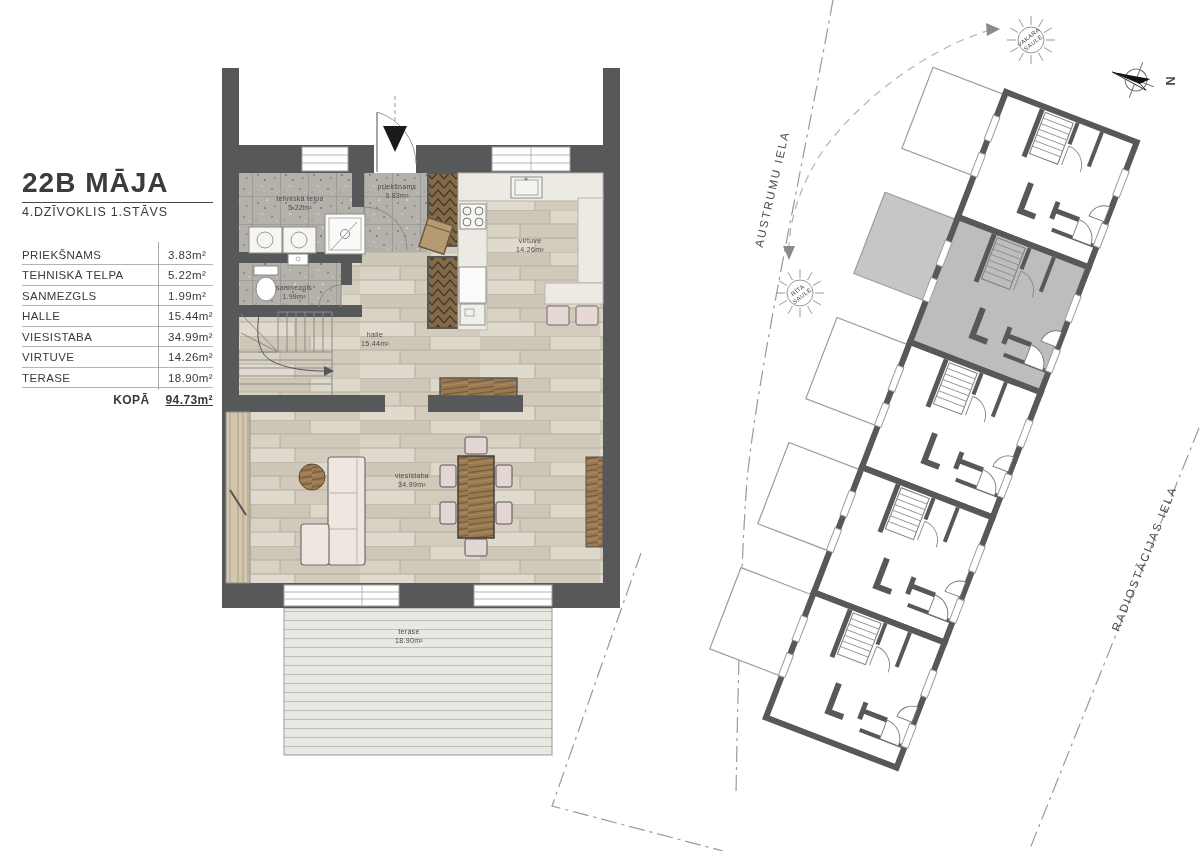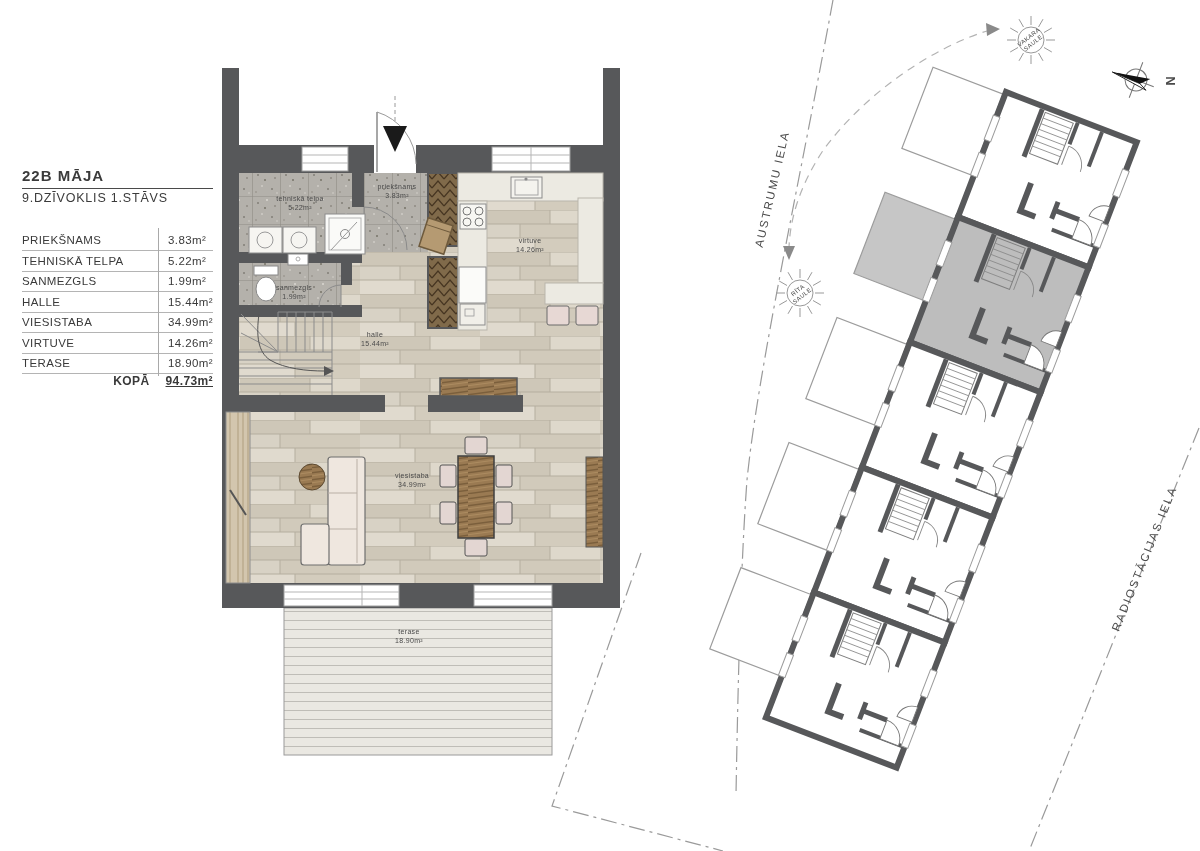--- a/index.html
+++ b/index.html
@@ -1,42 +1,42 @@
 <!DOCTYPE html>
 <html><head>
 <meta charset="utf-8">
 <style>
   html,body{margin:0;padding:0;background:#ffffff;}
   .page{position:relative;width:1200px;height:851px;background:#fff;overflow:hidden;
         font-family:"Liberation Sans",sans-serif;color:#3a3a3a;}
   svg{position:absolute;left:0;top:0;}
   svg text{font-family:"Liberation Sans",sans-serif;fill:#4a4a4a;}
   .titleblock{position:absolute;left:22px;top:168px;width:191px;}
-  .tb-title{font-size:15px;font-weight:700;letter-spacing:1px;color:#3b3b3b;line-height:1.1;}
+  .tb-title{font-size:28px;font-weight:700;letter-spacing:1px;color:#3b3b3b;line-height:1.1;}
   .tb-rule{border-bottom:1.5px solid #4a4a4a;margin:3px 0 2px 0;}
   .tb-sub{font-size:12.5px;letter-spacing:0.8px;color:#3b3b3b;}
   .tb-table{position:relative;margin-top:26px;}
   .tb-divider{position:absolute;left:136px;top:-3px;bottom:22px;border-left:1px solid #a9a9a9;}
   .tb-row{display:flex;align-items:center;height:19.5px;border-bottom:1px solid #b4b4b4;
           font-size:11.5px;letter-spacing:0.4px;}
   .tb-row .lbl{width:136px;}
   .tb-row .val{padding-left:10px;}
-  .tb-total{display:flex;align-items:flex-start;height:24px;font-size:12px;letter-spacing:0.4px;font-weight:700;}
+  .tb-total{display:flex;align-items:center;height:24px;font-size:12px;letter-spacing:0.4px;font-weight:700;}
   .tb-total .lbl{width:130px;text-align:right;padding-right:6px;}
   .tb-total .val{padding-left:10px;text-decoration:underline;}
 </style>
 </head>
 <body>
 
 <div class="page">
 
   <div class="titleblock">
     <div class="tb-title">22B MĀJA</div>
     <div class="tb-rule"></div>
-    <div class="tb-sub">9.DZĪVOKLIS 1.STĀVS</div>
+    <div class="tb-sub">4.DZĪVOKLIS 1.STĀVS</div>
     <div class="tb-table">
       <div class="tb-divider"></div>
       <div class="tb-row">
         <span class="lbl">PRIEKŠNAMS</span>
         <span class="val">3.83m²</span>
         </div>
       <div class="tb-row">
         <span class="lbl">TEHNISKĀ TELPA</span>
         <span class="val">5.22m²</span>
         </div>

